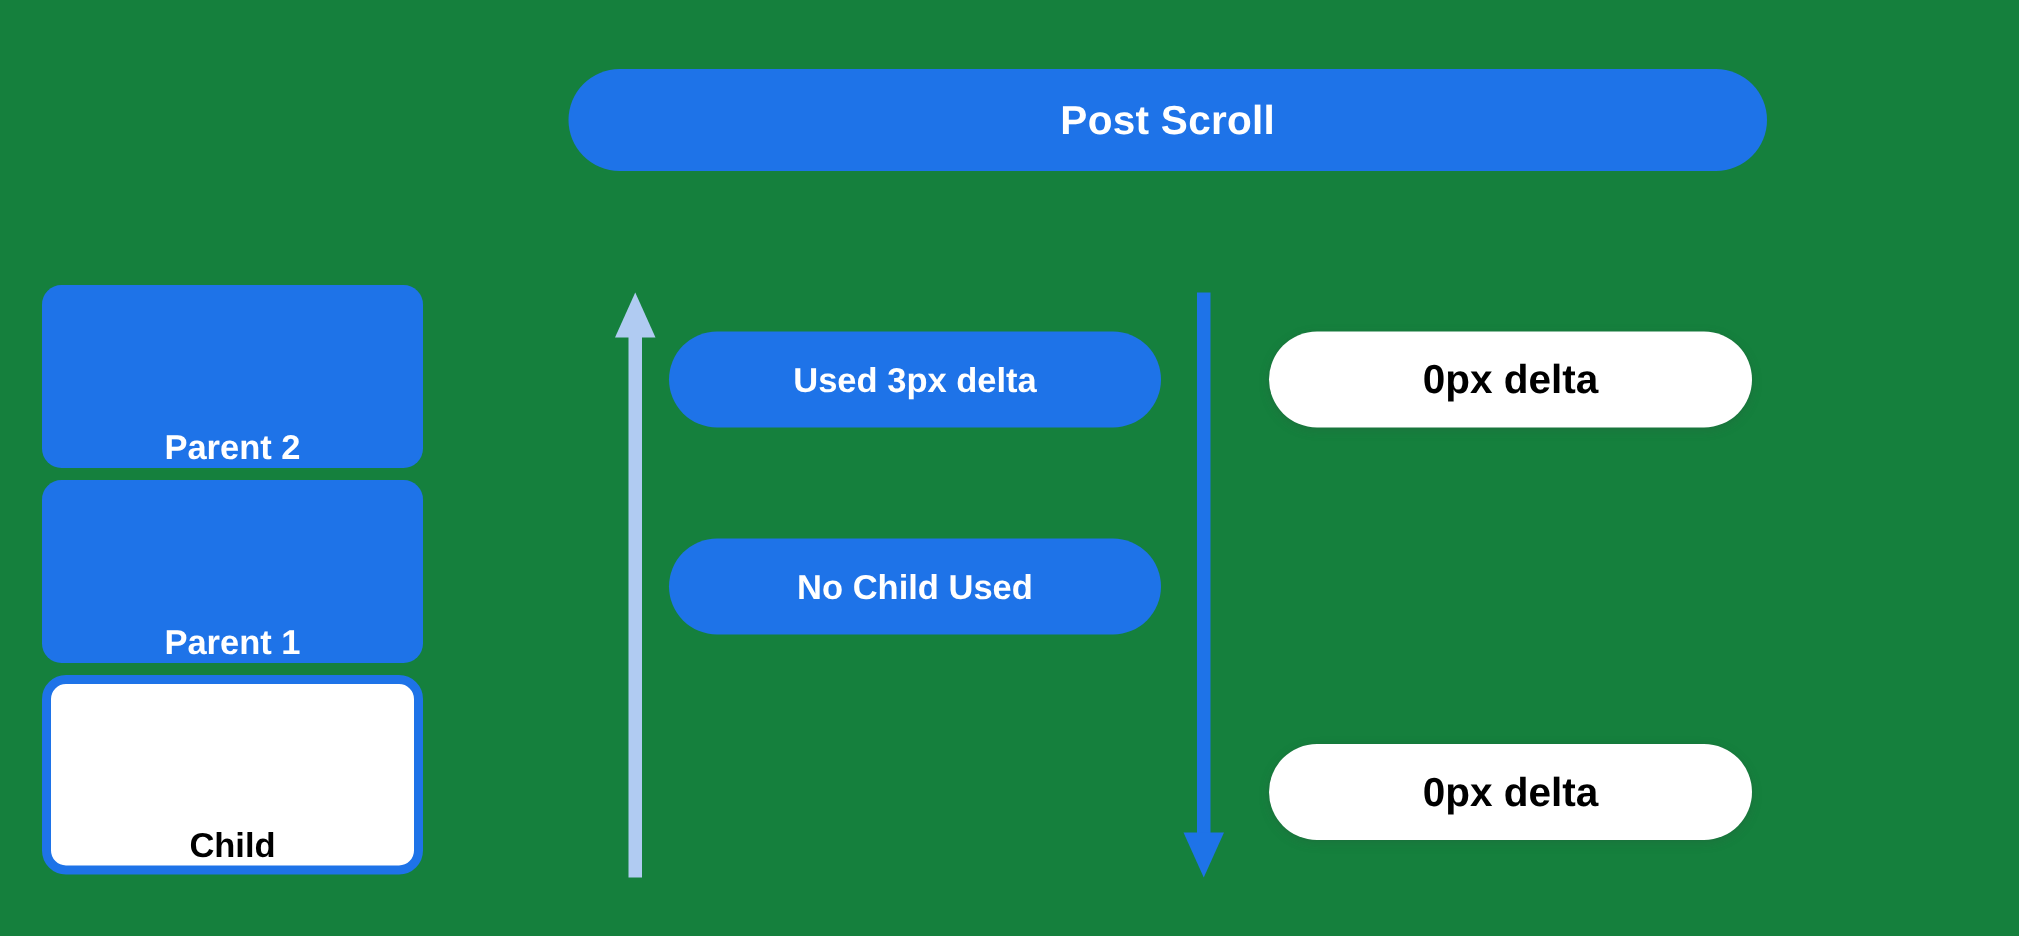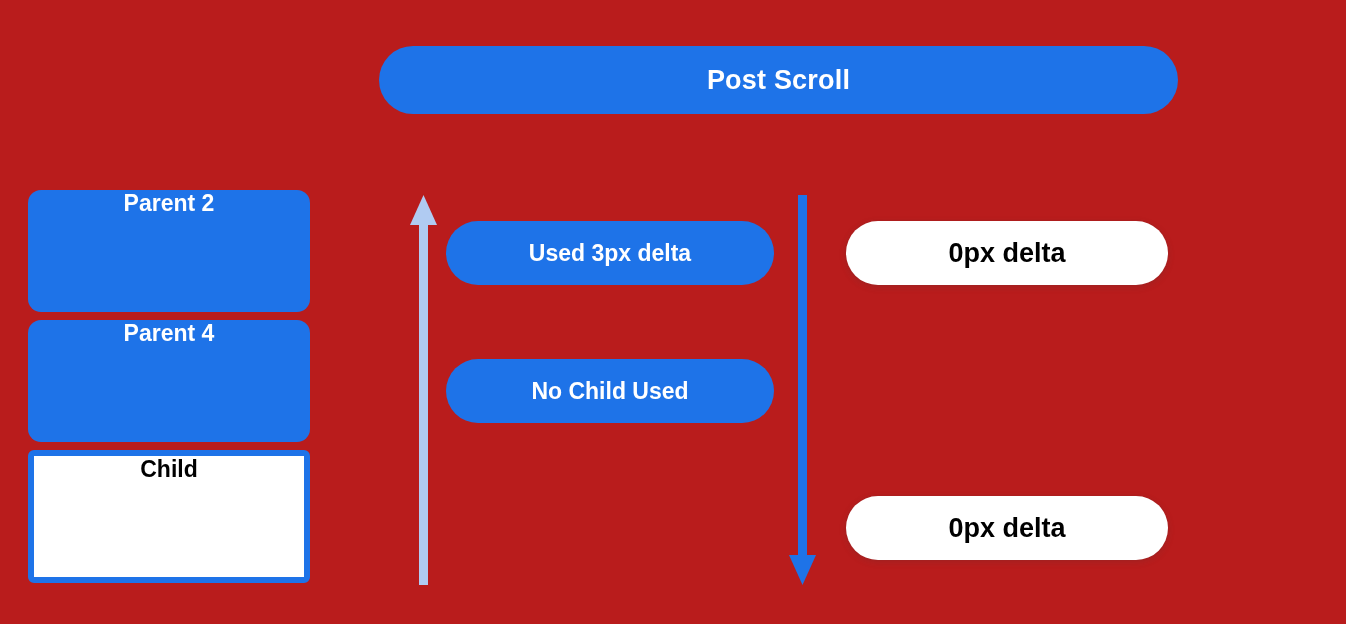--- a/index.html
+++ b/index.html
@@ -7,21 +7,21 @@
     padding: 0;
     background: #ffffff;
   }
   body {
     font-family: "Liberation Sans", sans-serif;
   }
   #stage {
     position: relative;
     width: 1346px;
     height: 624px;
-    background: #b91c1c;
+    background: #15803d;
     overflow: hidden;
   }
 
   
   .banner {
     position: absolute;
     left: 379px;
     top: 46px;
     width: 799px;
     height: 68px;
@@ -39,41 +39,41 @@
   }
 
   
   .stack {
     position: absolute;
     left: 28px;
     top: 190px;
     width: 254px;
   }
   .stack-box {
-    width: 282px;
+    width: 254px;
     box-sizing: border-box;
     display: flex;
-    align-items: flex-start;
+    align-items: flex-end;
     justify-content: center;
     font-size: 23px;
     font-weight: bold;
   }
   .stack-box.filled {
     height: 122px;
     background: #1e73e8;
     color: #ffffff;
     border-radius: 13px;
     margin-bottom: 8px;
   }
   .stack-box.outlined {
     height: 133px;
     background: #ffffff;
     color: #000000;
     border: 6px solid #1e73e8;
-    border-radius: 6px;
+    border-radius: 16px;
   }
 
   
   .arrow {
     position: absolute;
   }
   .arrow-up {
     left: 408px;
     top: 193px;
   }
@@ -131,21 +131,21 @@
 
   <div class="banner">
     <span class="banner-label">Post Scroll</span>
   </div>
 
   <div class="stack">
     <div class="stack-box filled">
       <span>Parent 2</span>
     </div>
     <div class="stack-box filled">
-      <span>Parent 4</span>
+      <span>Parent 1</span>
     </div>
     <div class="stack-box outlined">
       <span>Child</span>
     </div>
   </div>
 
   <div class="arrow arrow-up">
     <svg width="32" height="394" viewBox="0 0 32 394" xmlns="http://www.w3.org/2000/svg">
       <polygon points="15.5,2 29,32 2,32" fill="#b0cbf2"></polygon>
       <rect x="11" y="28" width="9" height="364" fill="#b0cbf2"></rect>

